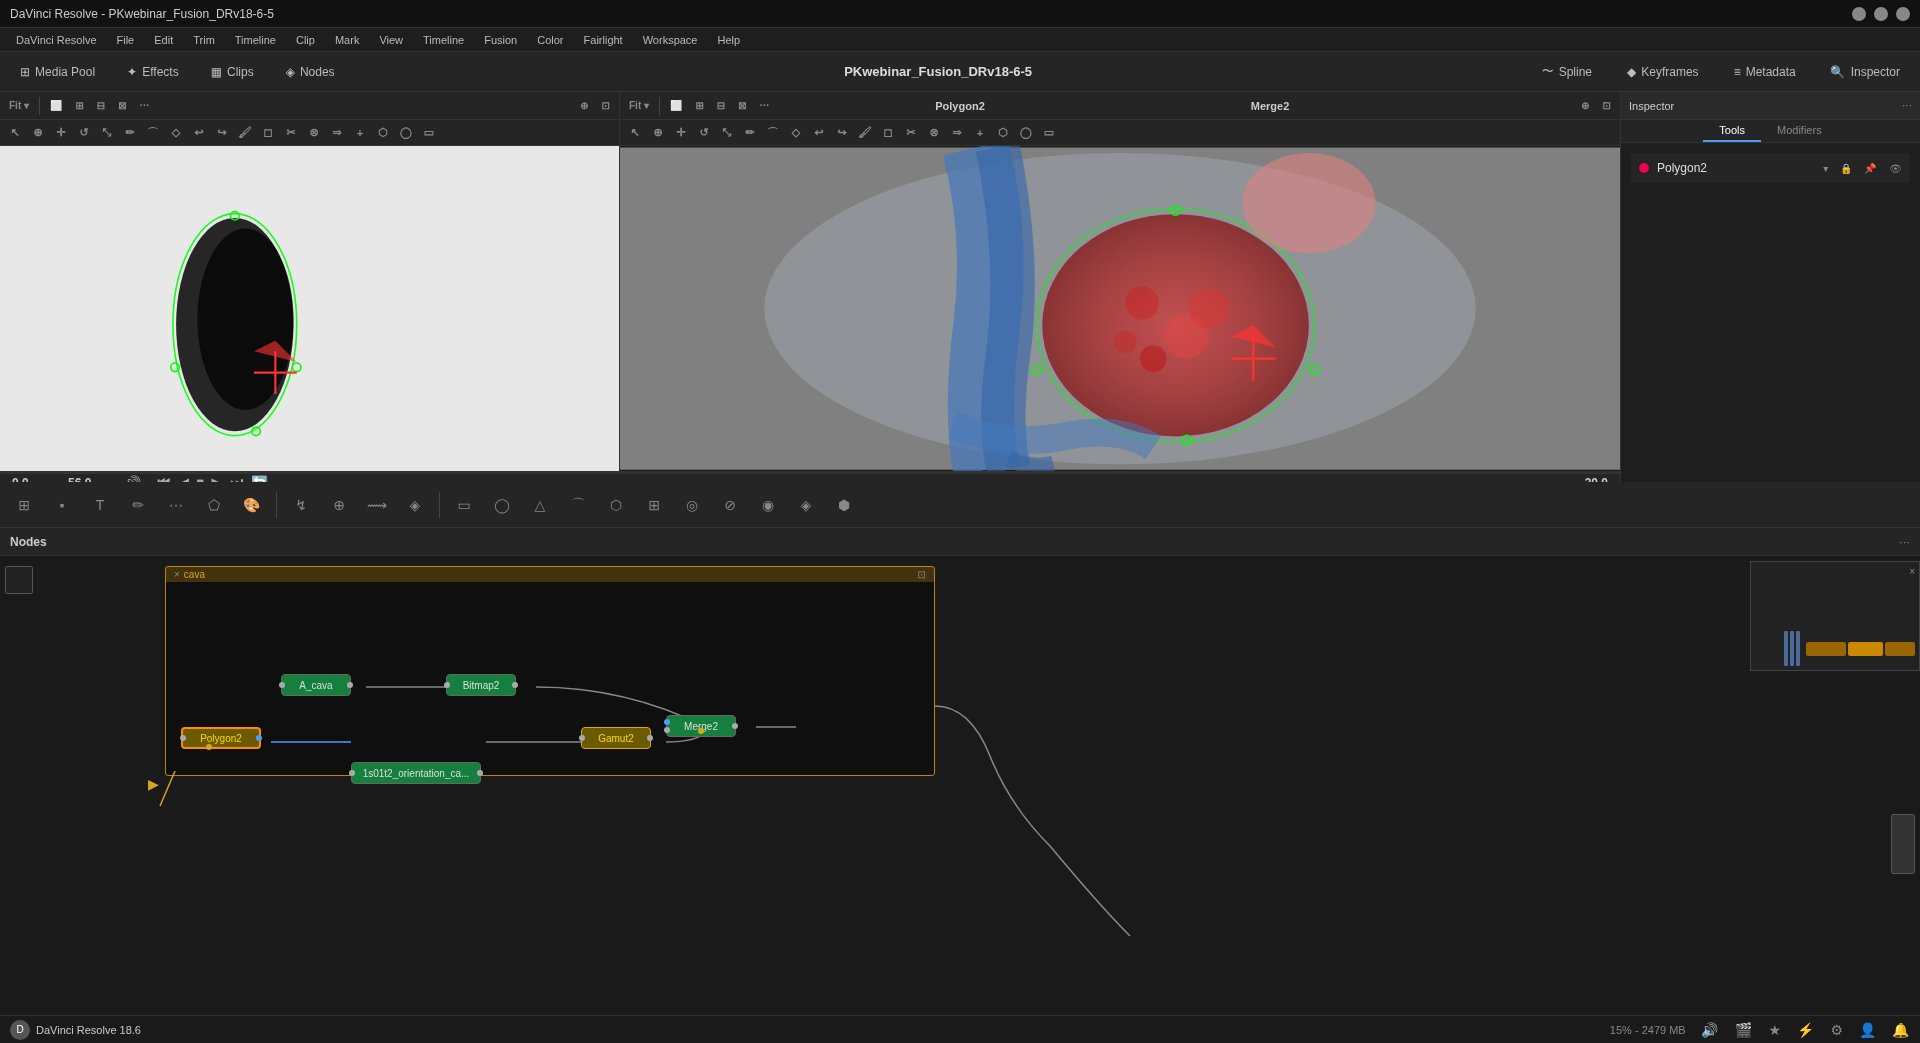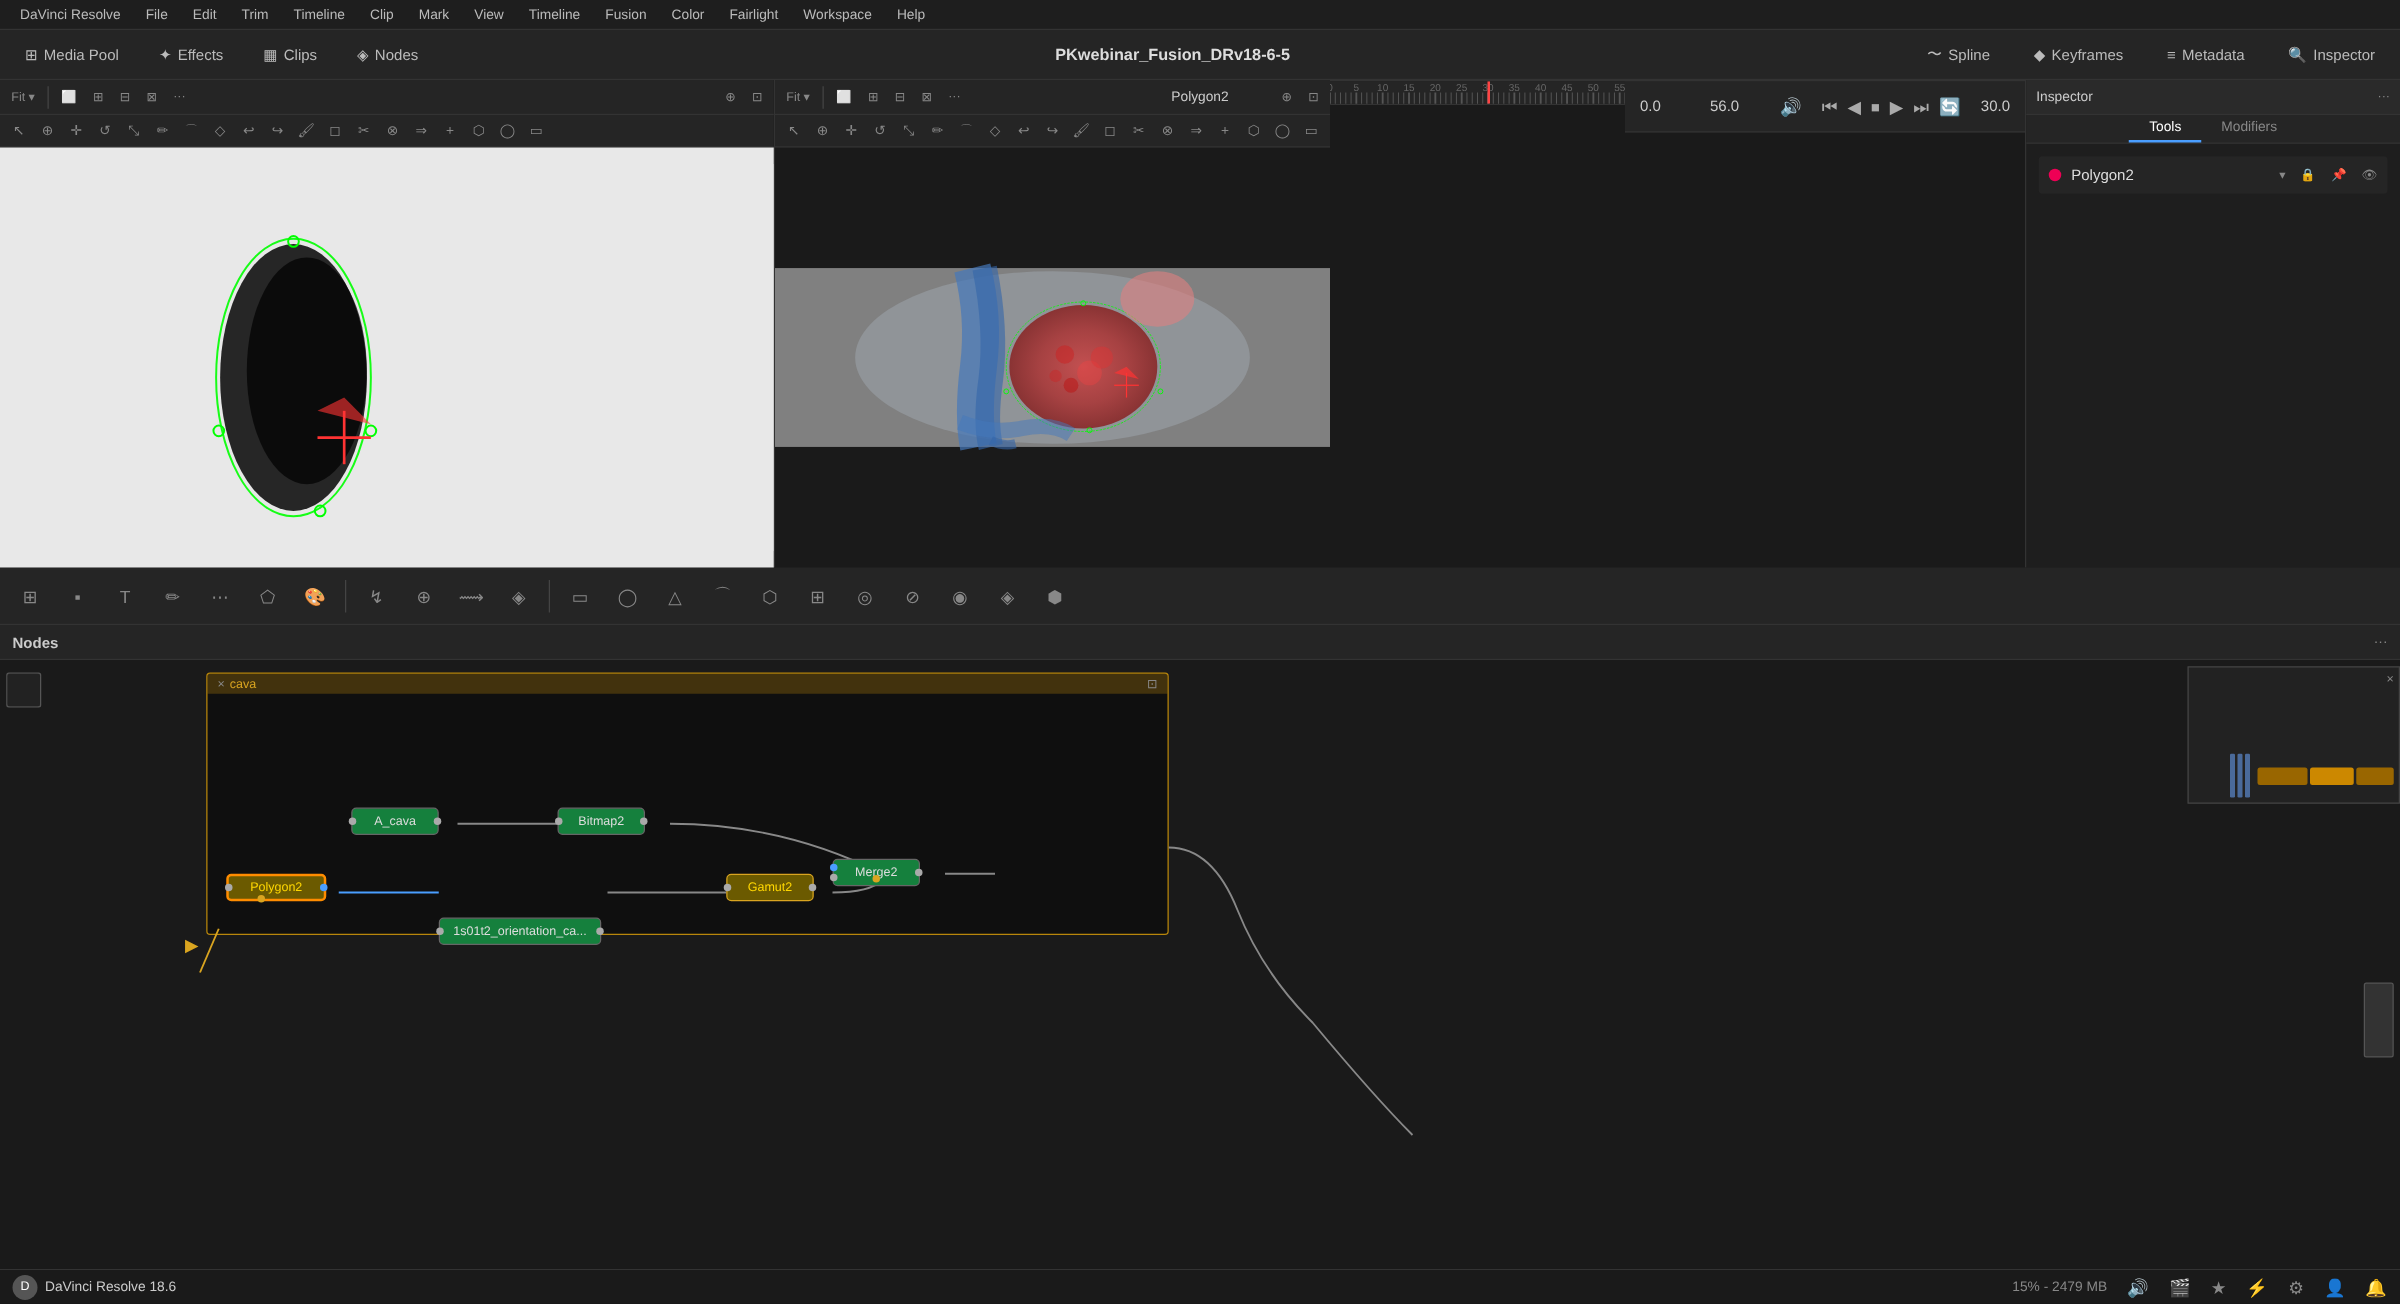--- a/index.html
+++ b/index.html
@@ -411,20 +411,28 @@
       position: relative;
       overflow: hidden;
     }
 
   </style>
 </head>
 <body>
 
 <div id="main-layout">
 
+  <div id="title-bar">
+    <span>DaVinci Resolve - PKwebinar_Fusion_DRv18-6-5</span>
+    <div id="title-bar-right">
+      <div class="title-btn minimize"></div>
+      <div class="title-btn maximize"></div>
+      <div class="title-btn close"></div>
+    </div>
+  </div>
 
   <div id="menu-bar">
     <span class="menu-item">DaVinci Resolve</span>
     <span class="menu-item">File</span>
     <span class="menu-item">Edit</span>
     <span class="menu-item">Trim</span>
     <span class="menu-item">Timeline</span>
     <span class="menu-item">Clip</span>
     <span class="menu-item">Mark</span>
     <span class="menu-item">View</span>
@@ -469,21 +477,21 @@
       </div>
       <div class="toolbar-btn">
         <span>🔍</span>
         <span>Inspector</span>
       </div>
     </div>
   </div>
 
   <div id="viewer-section" style="display:flex;height:390px;">
 
-    <div id="viewers-container" style="flex:1;display:flex;flex-direction:row;">
+    <div id="viewers-container" style="flex:1;display:flex;flex-direction:column;font-weight:bold;">
 
       <div class="dual-viewers" style="display:flex;flex:1;">
 
         <div id="left-viewer-wrapper" style="width:620px;display:flex;flex-direction:column;border-right:1px solid #333;">
 
           <div class="viewer-toolbar" style="justify-content:space-between;">
             <div style="display:flex;gap:3px;align-items:center;">
               <span class="vt-btn">Fit ▾</span>
               <span class="vt-separator"></span>
               <span class="vt-btn">⬜</span>

